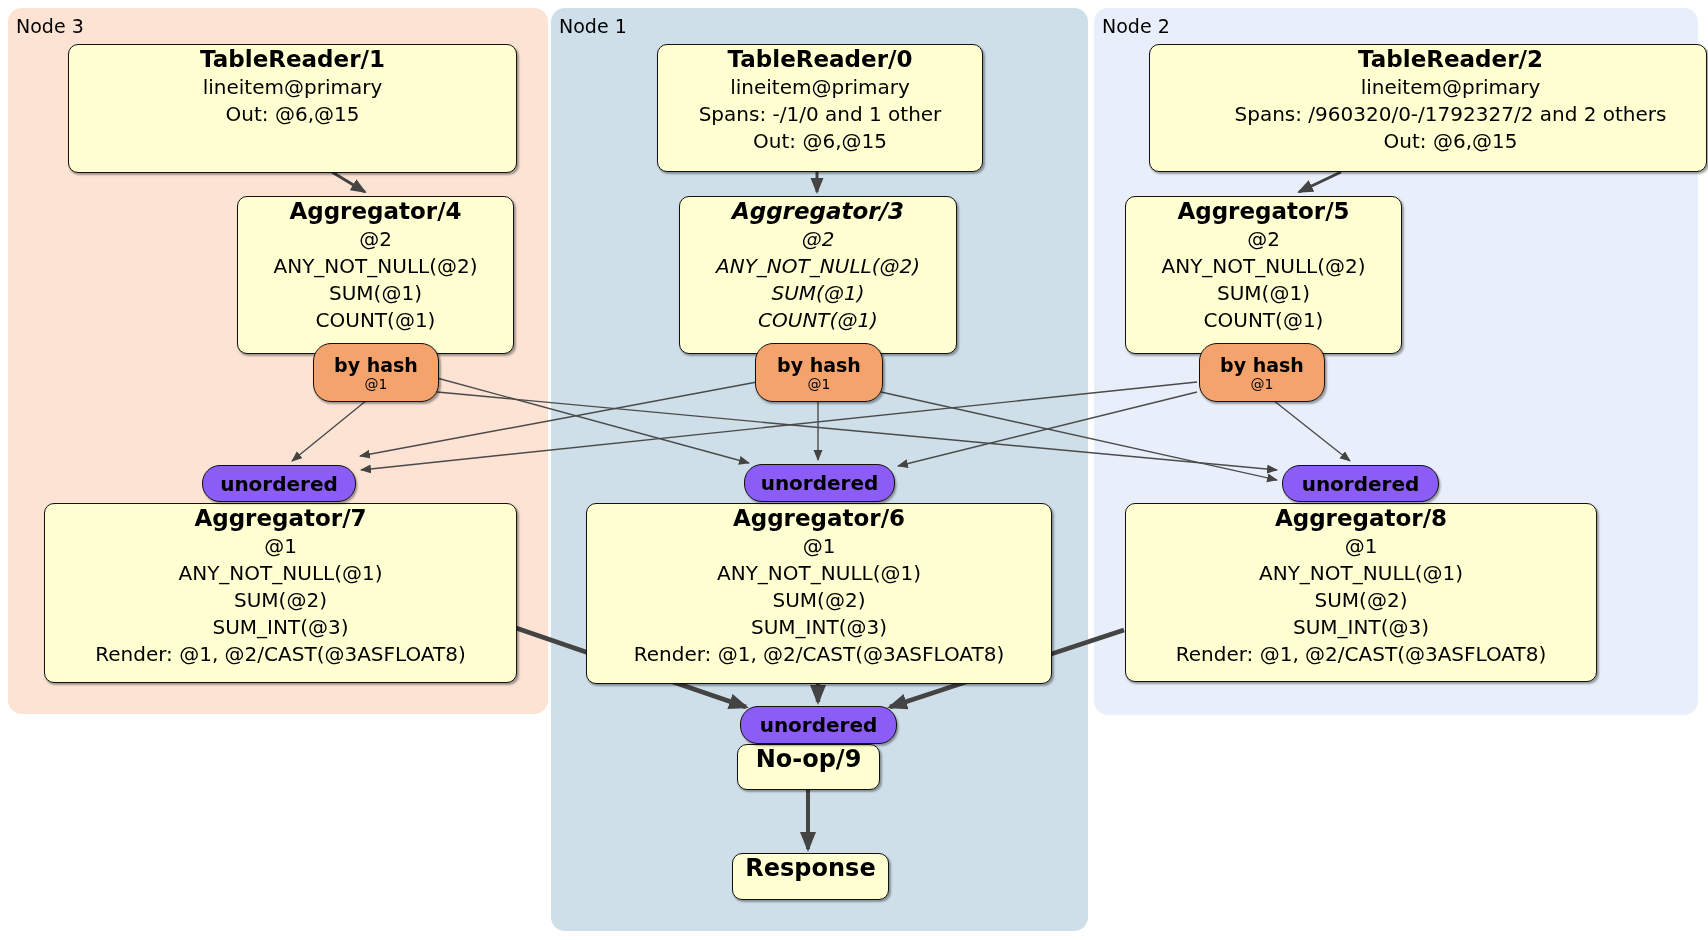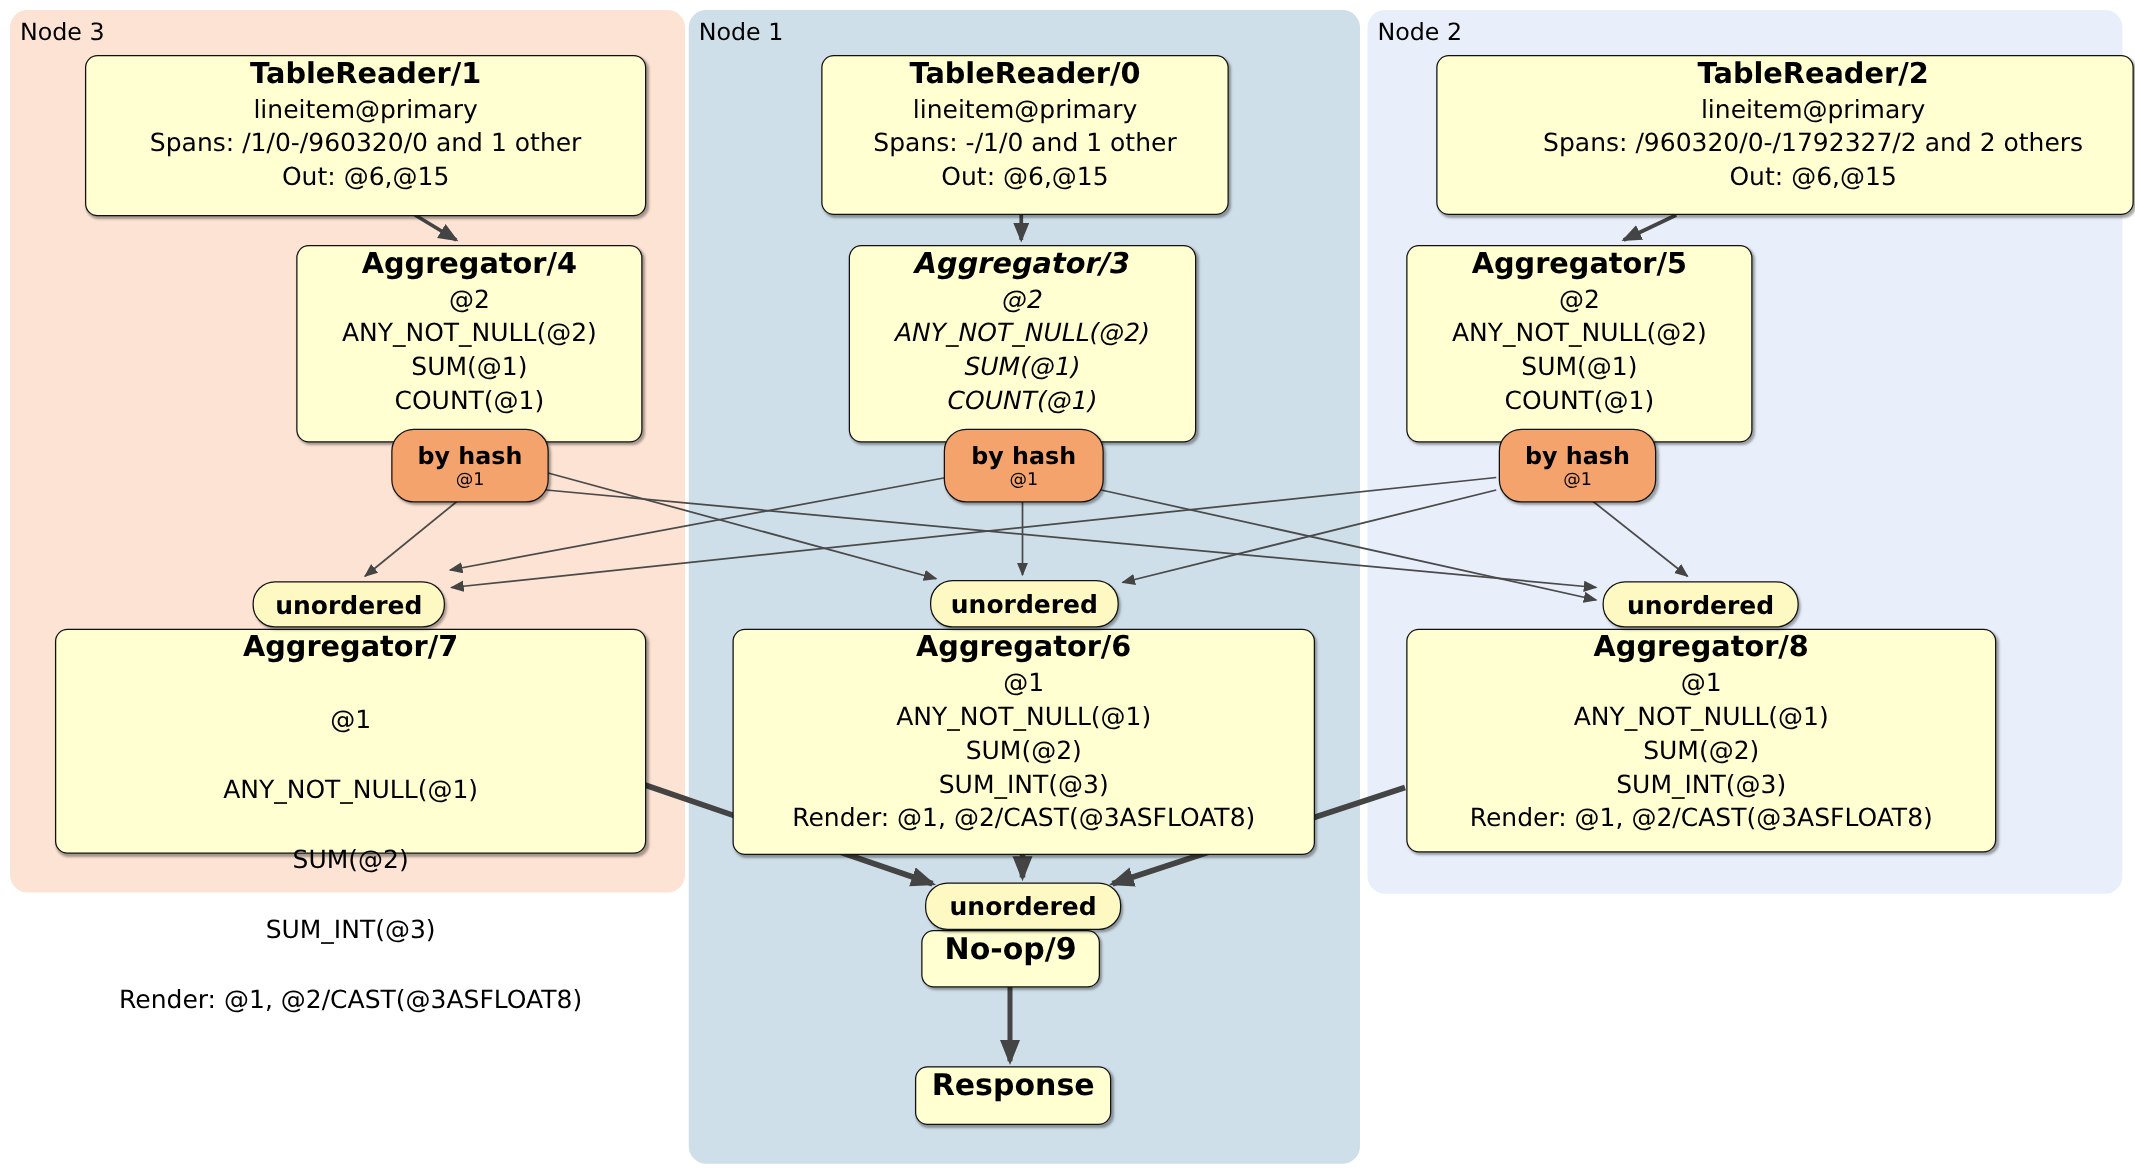--- a/index.html
+++ b/index.html
@@ -9,21 +9,21 @@
   #edges{position:absolute;left:0;top:0;z-index:5;}
   .box{position:absolute;background:#ffffd1;border:1.6px solid #111;border-radius:10px;
        box-shadow:1.5px 2px 2px rgba(0,0,0,.35);z-index:10;
        display:flex;flex-direction:column;justify-content:flex-start;align-items:center;text-align:center;}
   .btitle{font-weight:bold;font-size:23px;line-height:29px;white-space:nowrap;}
   .bline{font-size:20px;line-height:27px;white-space:nowrap;}
   .btitle-big{font-weight:bold;font-size:24px;line-height:28px;white-space:nowrap;}
   .pill{position:absolute;border:1.8px solid #111;box-shadow:1.5px 2px 2px rgba(0,0,0,.35);z-index:12;
         display:flex;flex-direction:column;justify-content:center;align-items:center;text-align:center;}
   .pill.orange{background:#f5a36d;border-radius:18px;}
-  .pill.blue{background:#fef9c3;border-radius:18px;}
+  .pill.blue{background:#8b5cf6;border-radius:18px;}
   .plabel{font-weight:bold;font-size:19px;line-height:22px;}
   .psub{font-size:14px;line-height:16px;}
   .ulabel{font-weight:bold;font-size:20px;line-height:22px;}
 </style>
 </head>
 <body>
 
 <div id="canvas">
 
   <div class="region" style="left:8px;top:8px;width:540px;height:706px;background:#fce3d4;">
@@ -66,21 +66,20 @@
     <line x1="516" y1="628" x2="746" y2="707" stroke="#444" stroke-width="4.5" marker-end="url(#m-thick)"></line>
     <line x1="818" y1="683" x2="818" y2="702" stroke="#444" stroke-width="4.5" marker-end="url(#m-thick)"></line>
     <line x1="1124" y1="630" x2="890" y2="707" stroke="#444" stroke-width="4.5" marker-end="url(#m-thick)"></line>
 
     <line x1="808" y1="789" x2="808" y2="849" stroke="#444" stroke-width="4" marker-end="url(#m-thick)"></line>
   </svg>
 
   <div class="box" style="left:68px;top:44px;width:447px;height:127px;">
     <div class="btitle">TableReader/1</div>
     <div class="bline">lineitem@primary</div>
-    <div class="bline">Spans: /1/0-/960320/0 and 1 other</div>
     <div class="bline">Out: @6,@15</div>
   </div>
   <div class="box" style="left:657px;top:44px;width:324px;height:126px;">
     <div class="btitle">TableReader/0</div>
     <div class="bline">lineitem@primary</div>
     <div class="bline">Spans: -/1/0 and 1 other</div>
     <div class="bline">Out: @6,@15</div>
   </div>
   <div class="box" style="left:1149px;top:44px;width:511px;height:126px;padding-left:45px;">
     <div class="btitle">TableReader/2</div>
@@ -127,21 +126,21 @@
   <div class="pill blue" style="left:202px;top:465px;width:152px;height:35px;">
     <div class="ulabel">unordered</div>
   </div>
   <div class="pill blue" style="left:744px;top:464px;width:149px;height:36px;">
     <div class="ulabel">unordered</div>
   </div>
   <div class="pill blue" style="left:1282px;top:465px;width:155px;height:35px;">
     <div class="ulabel">unordered</div>
   </div>
 
-  <div class="box" style="left:44px;top:503px;width:471px;height:178px;gap:29px;">
+  <div class="box" style="left:44px;top:503px;width:471px;height:178px;">
     <div class="btitle">Aggregator/7</div>
     <div class="bline">@1</div>
     <div class="bline">ANY_NOT_NULL(@1)</div>
     <div class="bline">SUM(@2)</div>
     <div class="bline">SUM_INT(@3)</div>
     <div class="bline">Render: @1, @2/CAST(@3ASFLOAT8)</div>
   </div>
   <div class="box" style="left:586px;top:503px;width:464px;height:179px;">
     <div class="btitle">Aggregator/6</div>
     <div class="bline">@1</div>

